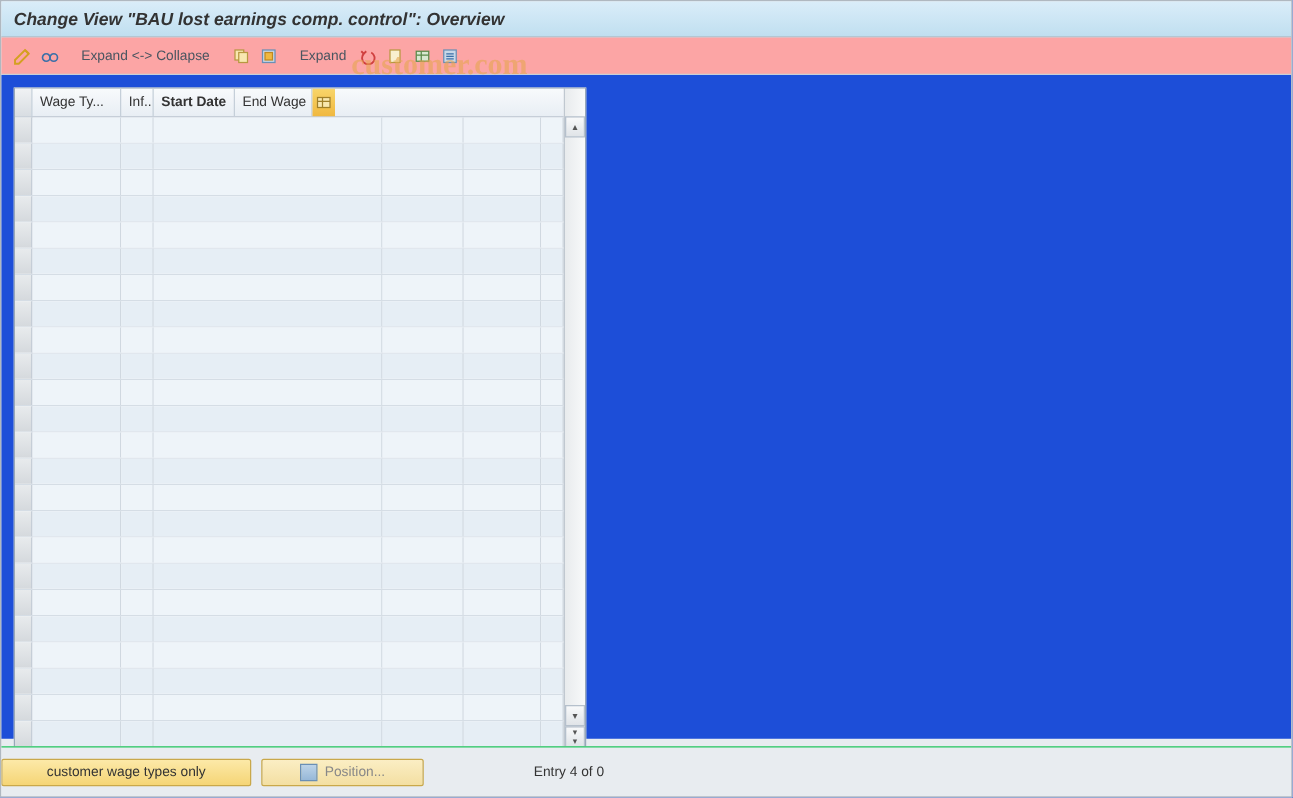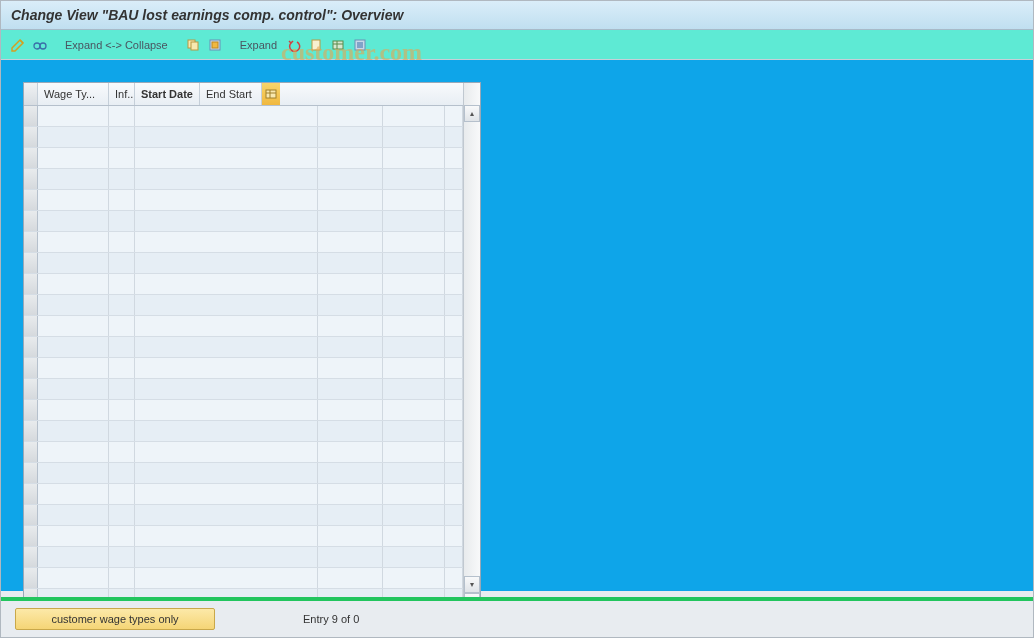--- a/index.html
+++ b/index.html
@@ -16,21 +16,21 @@
     .title-bar {
       background: linear-gradient(to bottom, #daedf9, #c0dff0);
       padding: 6px 10px;
       font-weight: bold;
       font-style: italic;
       font-size: 14px;
       color: #333;
       border-bottom: 1px solid #a8bac8;
     }
     .toolbar {
-      background: #5eead4;
+      background: #fca5a5;
       padding: 4px 8px;
       border-bottom: 1px solid #c8d0d8;
       display: flex;
       align-items: center;
       gap: 4px;
       height: 30px;
     }
     .tb-icon {
       width: 18px;
       height: 18px;
@@ -51,24 +51,24 @@
       top: 38px;
       left: 280px;
       font-size: 24px;
       font-family: Georgia, serif;
       color: rgba(230, 165, 80, 0.6);
       pointer-events: none;
       z-index: 100;
       font-weight: bold;
     }
     .content {
-      padding: 22px;
+      padding: 10px;
       height: calc(100% - 105px);
       position: relative;
-      background: #0ea5e9;
+      background: #1d4ed8;
     }
     .table-wrap {
       display: inline-flex;
       border: 1px solid #98a8b8;
       background: #fff;
       position: relative;
     }
     .table-main { display: flex; flex-direction: column; }
     .table-header { display: flex; background: linear-gradient(to bottom, #f8fafc, #e8eef4); border-bottom: 1px solid #b5c0cc; }
     .th {
@@ -133,24 +133,24 @@
       cursor: pointer;
     }
     .scroll-track { flex: 1; }
     .footer {
       position: absolute;
       bottom: 0;
       left: 0;
       right: 0;
       height: 40px;
       background: #e8ecf0;
-      border-top: 4px solid #22c55e;
+      border-top: 1px solid #22c55e;
       display: flex;
       align-items: center;
-      padding: 0 14px;
+      padding: 0 0;
       gap: 8px;
     }
     .btn {
       background: linear-gradient(to bottom, #fce9a8, #f5d576);
       border: 1px solid #c9a84a;
       border-radius: 2px;
       padding: 3px 14px;
       font-size: 11px;
       color: #333;
       cursor: pointer;
@@ -245,21 +245,21 @@
 <div class="watermark">customer.com</div>
 
 <div class="content">
   <div class="table-wrap">
     <div class="table-main">
       <div class="table-header">
         <div class="th th-sel"></div>
         <div class="th col-wagetype">Wage Ty...</div>
         <div class="th col-inf">Inf...</div>
         <div class="th col-start">Start Date</div>
-        <div class="th col-end">End Start</div>
+        <div class="th col-end">End Wage</div>
         <div class="th th-config">
           <svg width="12" height="12" viewBox="0 0 12 12">
               <rect x="1" y="2" width="10" height="8" fill="#f8e8b0" stroke="#a0802a"></rect>
               <line x1="1" y1="5" x2="11" y2="5" stroke="#a0802a"></line>
               <line x1="5" y1="2" x2="5" y2="10" stroke="#a0802a"></line>
             </svg>
         </div>
       </div>
       <div class="table-body" id="tbody">
           <div class="tr">
@@ -485,14 +485,18 @@
       <div class="scroll-arrow">▴</div>
       <div class="scroll-track"></div>
       <div class="scroll-arrow">▾</div>
       <div class="scroll-arrow" style="font-size:7px;line-height:7px;">▾<br>▾</div>
     </div>
   </div>
 </div>
 
 <div class="footer">
   <button class="btn" style="width:200px;">customer wage types only</button>
-  <span class="status-text">Entry 9 of 0</span>
+  <button class="btn position" style="width:130px;">
+    <span class="icon-box"></span>
+    <span>Position...</span>
+  </button>
+  <span class="status-text">Entry 4 of 0</span>
 </div>
 
 </body></html>

